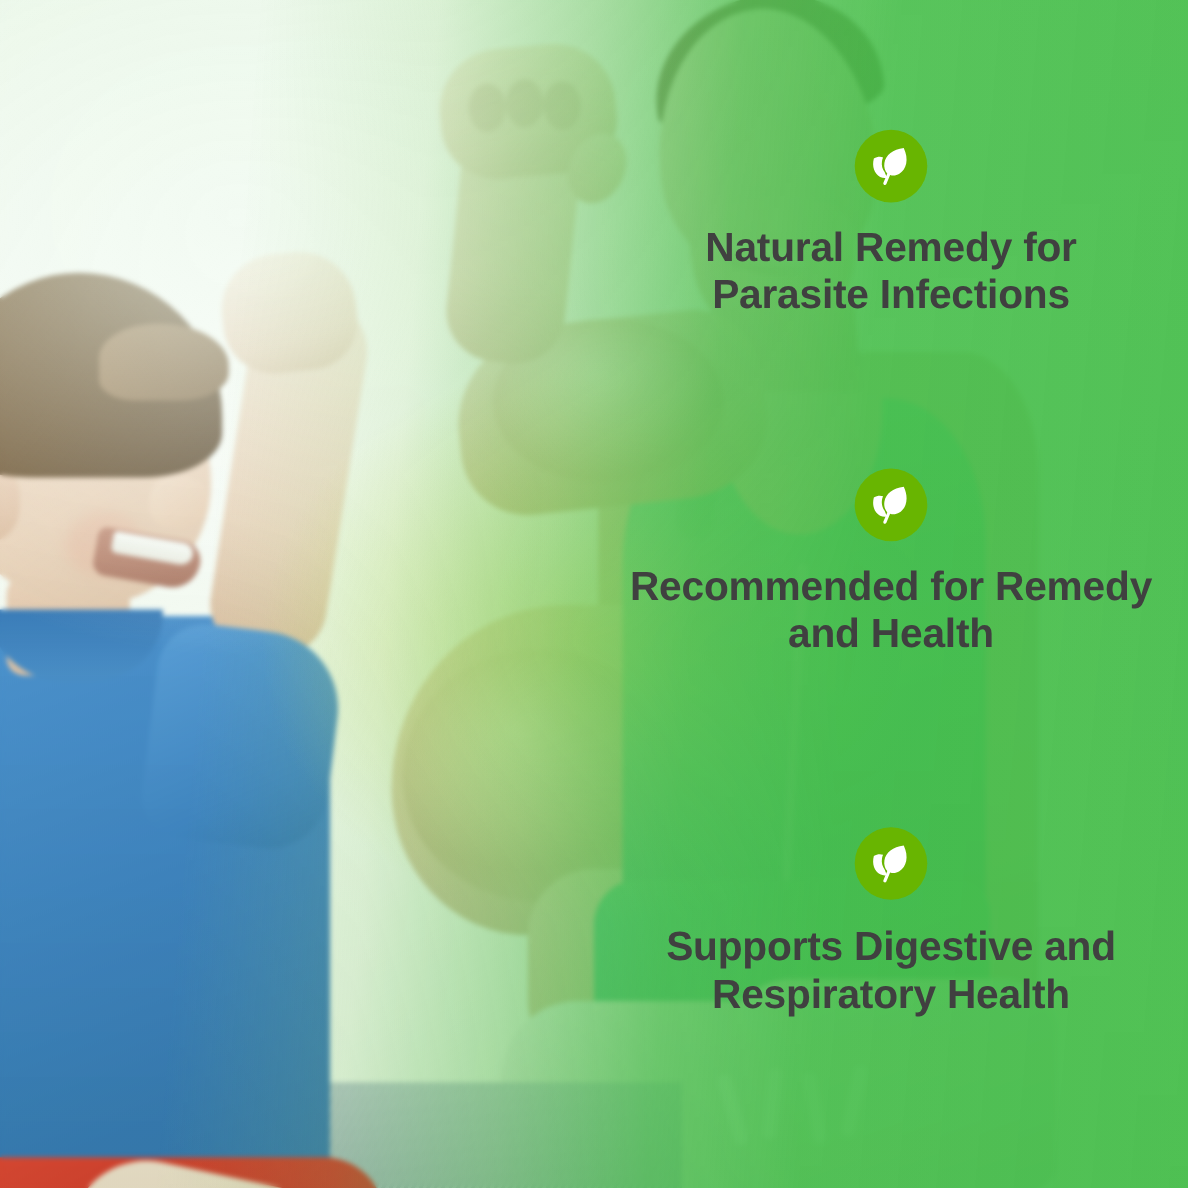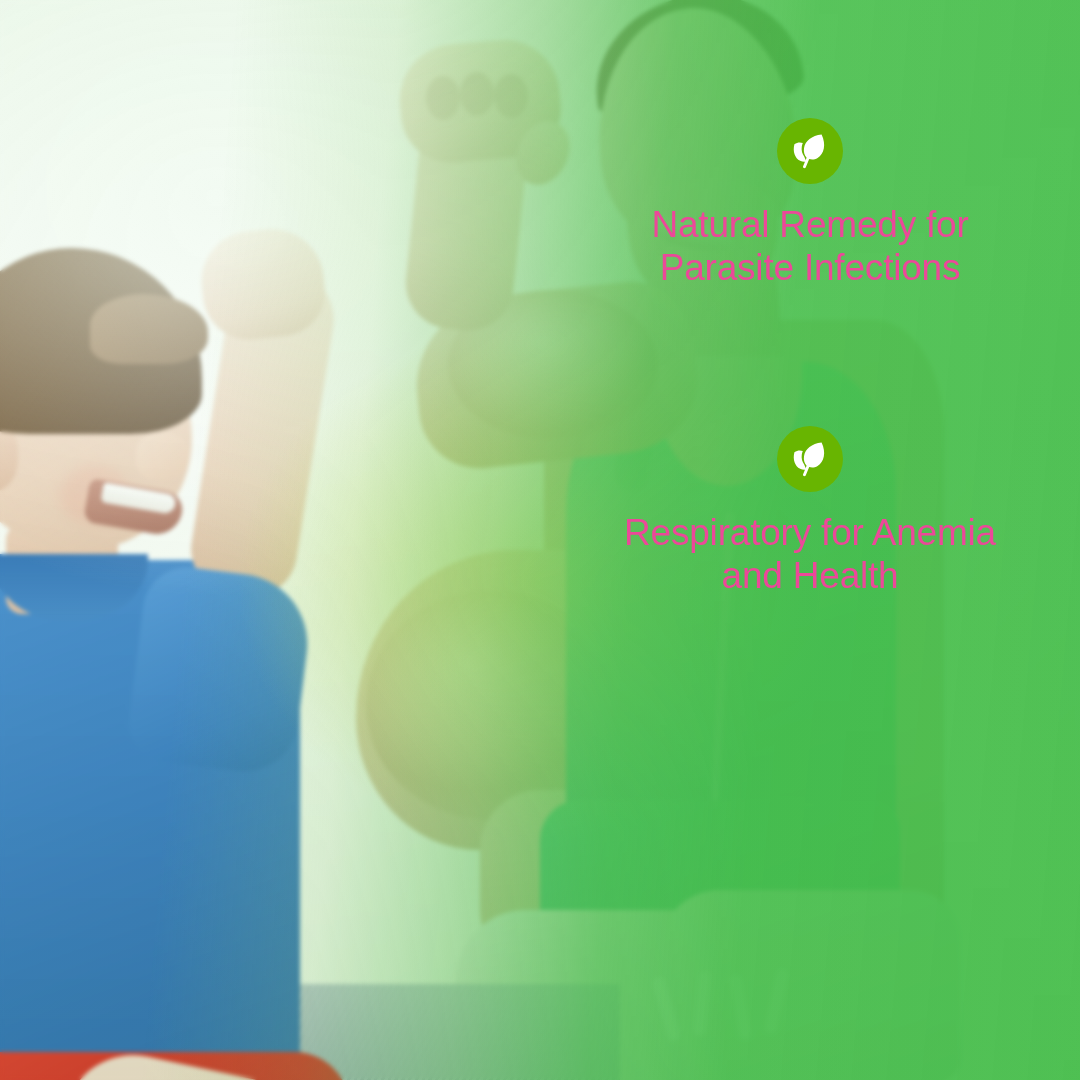--- a/index.html
+++ b/index.html
@@ -307,23 +307,23 @@
   .badge{
     width:66px;height:66px;border-radius:50%;
     background:#68b501;
     margin:0 auto;
     display:flex;align-items:center;justify-content:center;
   }
   .badge svg{display:block;}
 
   .feature-text{
     margin-top:20px;
-    color:#ec4899;
+    color:#404040;
     font-size:37px;
-    font-weight:400;
+    font-weight:700;
     line-height:1.16;
     letter-spacing:-.2px;
     padding:0 8px;
     text-rendering:optimizeLegibility;
   }
   .feature.f2 .feature-text{font-size:37px;}
   .feature.f3 .feature-text{margin-top:22px;}
 </style>
 </head>
 <body>
@@ -412,20 +412,32 @@
     </div>
 
     <div class="feature f2">
       <div class="badge">
         <svg width="44" height="44" viewBox="0 0 44 44" aria-hidden="true">
           <path fill="#ffffff" d="M33.6 5.6c-9.9 1.1-16.4 6.4-17.6 13.6-.6 3.8.5 7.2 2.6 9.6l-3.5 8.4c-.3.8.1 1.6.8 1.9.8.3 1.6-.1 1.9-.8l3.4-8.2c2.6.9 5.7.6 8.4-1.1 6.5-4.1 8.8-13.2 4-23.4z"></path>
           <path fill="#ffffff" d="M6.4 15.2c-1.9 7.3.5 13.9 5.7 16.6 2 1 4.2 1.3 6.2.8l-2.1-5.2c-2-2.6-3-6.1-2.4-9.9.2-1.2.5-2.3 1-3.4-2.7-.9-5.6-.6-8.4 1.1z"></path>
         </svg>
       </div>
       <div class="feature-text">
-        <span>Respiratory for Anemia</span><br>
+        <span>Recommended for Remedy</span><br>
         <span>and Health</span>
       </div>
     </div>
 
+    <div class="feature f3">
+      <div class="badge">
+        <svg width="44" height="44" viewBox="0 0 44 44" aria-hidden="true">
+          <path fill="#ffffff" d="M33.6 5.6c-9.9 1.1-16.4 6.4-17.6 13.6-.6 3.8.5 7.2 2.6 9.6l-3.5 8.4c-.3.8.1 1.6.8 1.9.8.3 1.6-.1 1.9-.8l3.4-8.2c2.6.9 5.7.6 8.4-1.1 6.5-4.1 8.8-13.2 4-23.4z"></path>
+          <path fill="#ffffff" d="M6.4 15.2c-1.9 7.3.5 13.9 5.7 16.6 2 1 4.2 1.3 6.2.8l-2.1-5.2c-2-2.6-3-6.1-2.4-9.9.2-1.2.5-2.3 1-3.4-2.7-.9-5.6-.6-8.4 1.1z"></path>
+        </svg>
+      </div>
+      <div class="feature-text">
+        <span>Supports Digestive and</span><br>
+        <span>Respiratory Health</span>
+      </div>
+    </div>
 
   </div>
 </div>
 
 </body></html>

